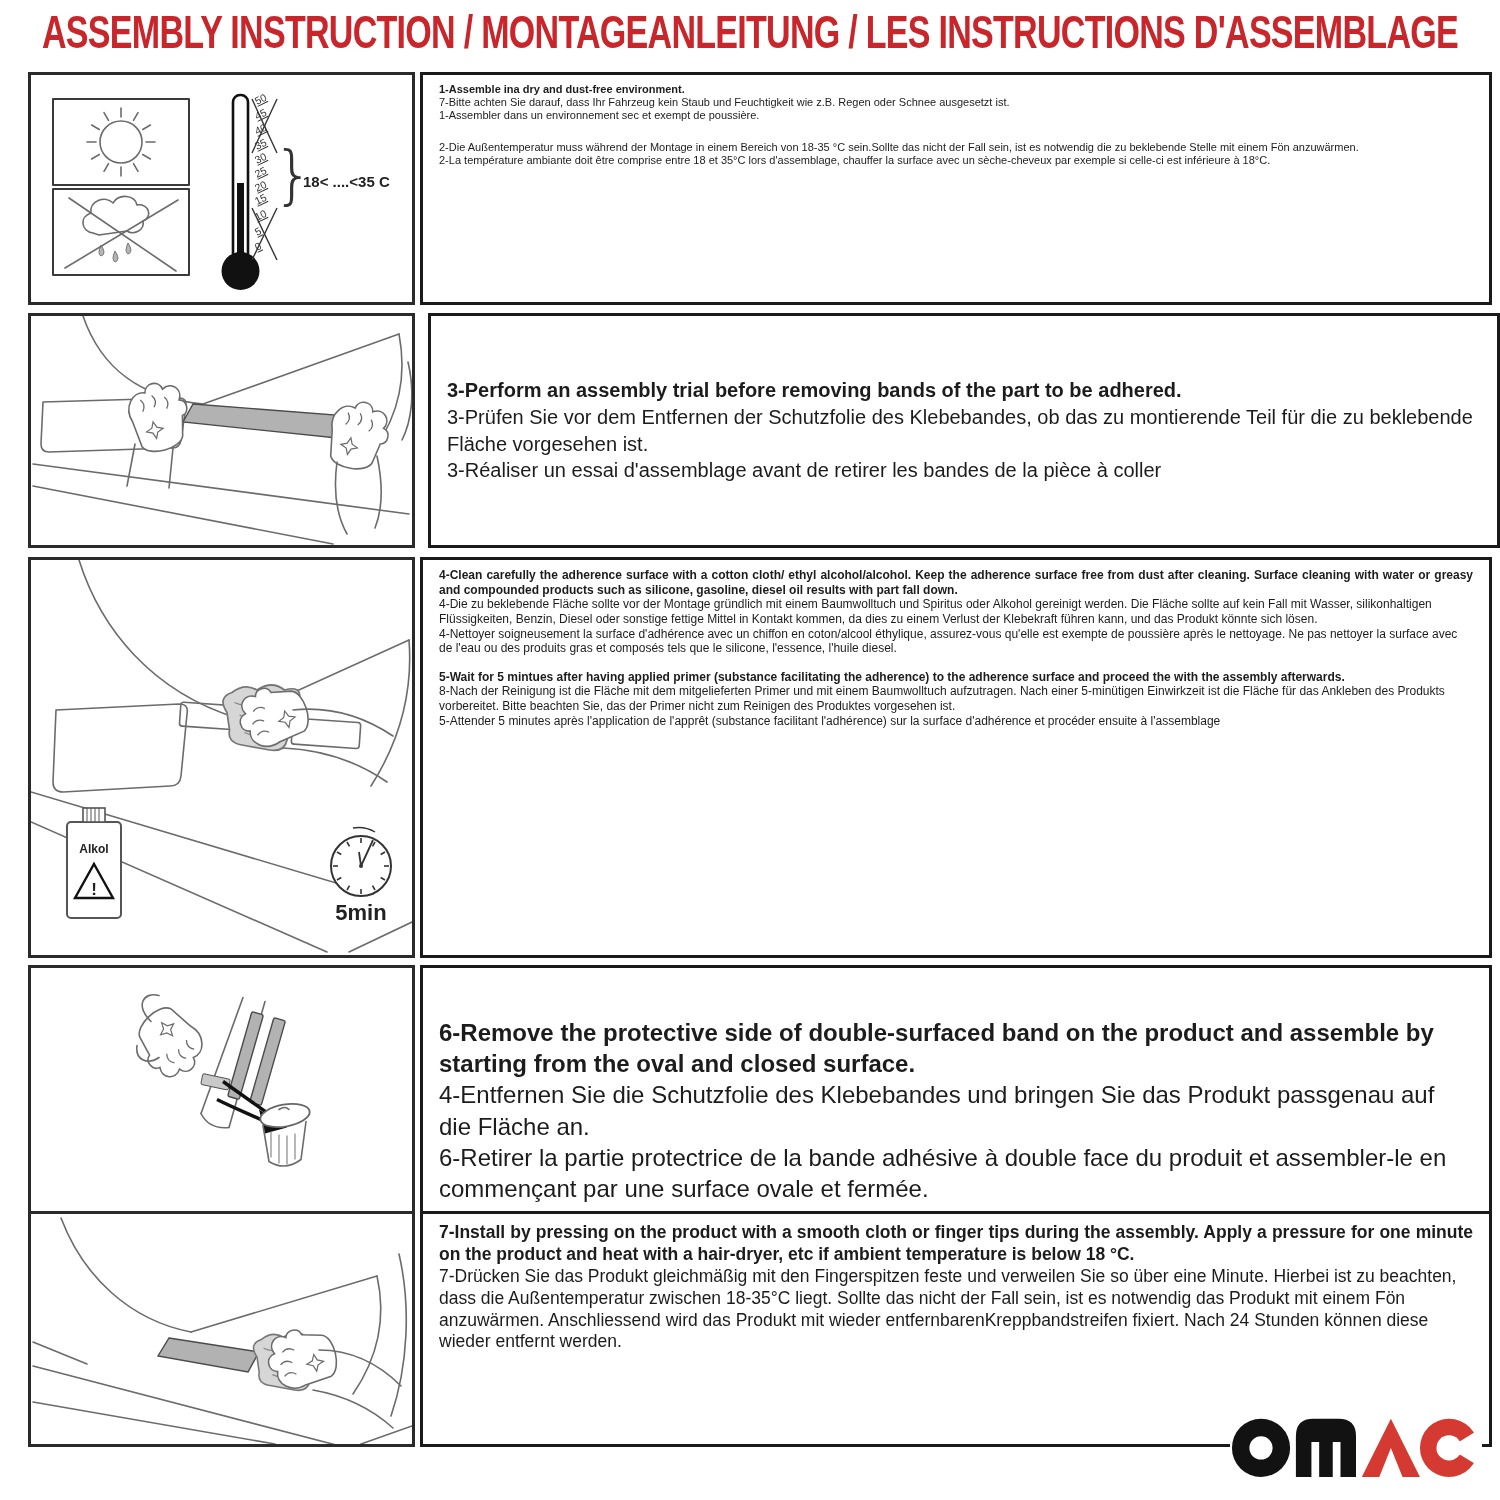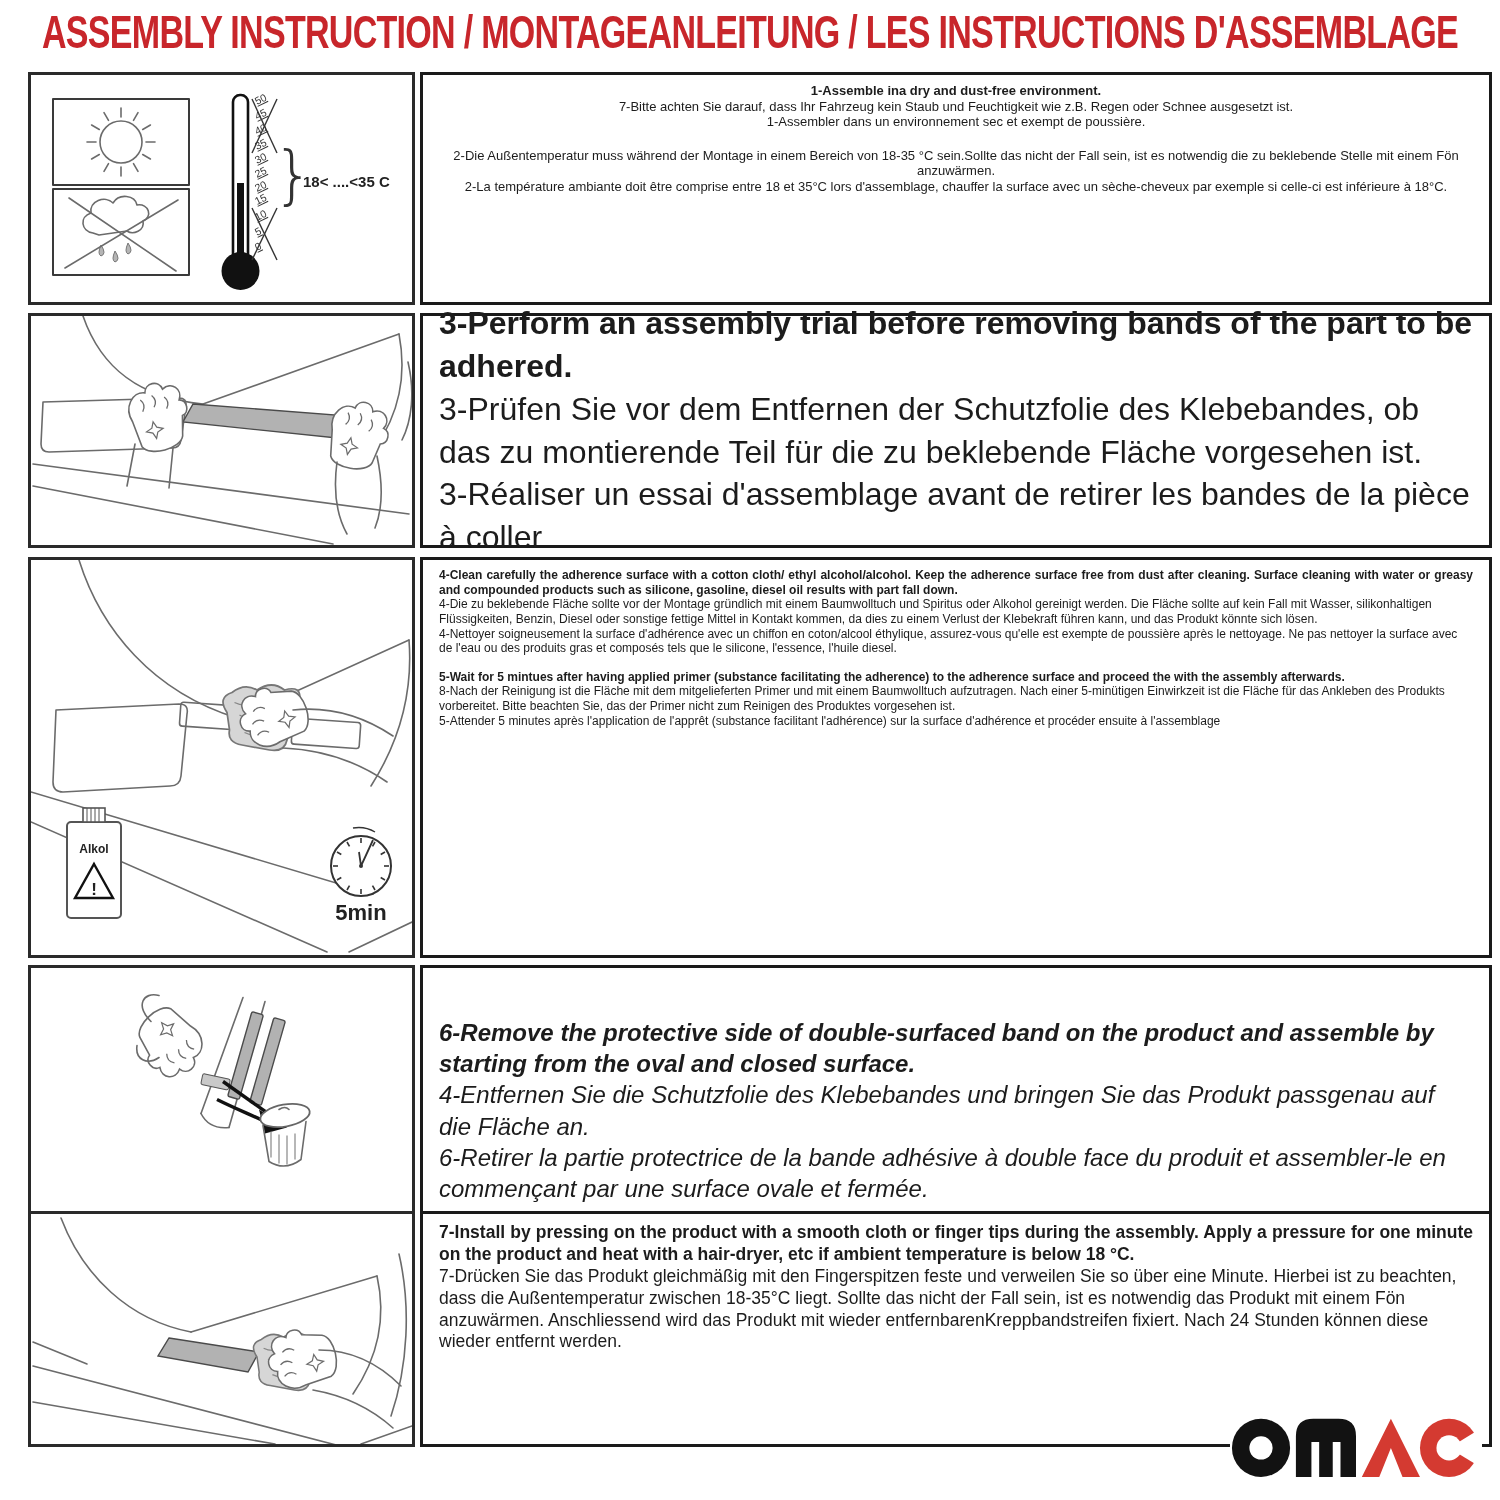--- a/index.html
+++ b/index.html
@@ -4,26 +4,26 @@
 <style>
   html,body{margin:0;padding:0;background:#ffffff;}
   body{width:1500px;height:1500px;position:relative;font-family:"Liberation Sans",sans-serif;color:#1c1c1c;overflow:hidden;}
   .title-wrap{position:absolute;left:42px;top:4px;width:1420px;height:58px;}
   .title-wrap text{font-family:"Liberation Sans",sans-serif;font-weight:700;font-size:46px;fill:#c8262b;letter-spacing:-1px;}
   .ibox{position:absolute;left:28px;width:387px;border:3px solid #2a2a2a;background:#fff;box-sizing:border-box;}
   .tbox{position:absolute;left:420px;width:1072px;border:3px solid #1a1a1a;background:#fff;box-sizing:border-box;padding:8px 16px;}
   .r1{top:72px;height:233px;}
   .r2{top:313px;height:235px;}
   .r3{top:557px;height:401px;}
-  .r4{top:965px;height:291px;font-style:italic;}
+  .r4{top:965px;height:291px;}
   .r5{top:1211px;height:236px;}
   .tbox p{margin:0;}
   .b{font-weight:700;}
-  .t1{font-size:13px;line-height:1.2;text-align:center;}
-  .t2{font-size:32px;line-height:1.34;display:flex;flex-direction:column;justify-content:center;}
+  .t1{font-size:11px;line-height:1.2;}
+  .t2{font-size:20px;line-height:1.34;display:flex;flex-direction:column;justify-content:center;margin-left:8px;}
   .t3{font-size:12px;line-height:1.22;}
   .t4{font-size:24px;line-height:1.3;display:flex;flex-direction:column;justify-content:center;}
   .t5{font-size:17.5px;line-height:1.25;padding-left:16px;}
   .gap{height:18px;}
   .gap3{height:14px;}
   .just{text-align:justify;}
   svg.illus{display:block;width:100%;height:100%;}
   .ln{fill:none;stroke:#6b6b6b;stroke-width:1.6;stroke-linecap:round;stroke-linejoin:round;}
   .lnd{fill:none;stroke:#3a3a3a;stroke-width:2;stroke-linecap:round;stroke-linejoin:round;}
   .gfill{fill:#b2b2b2;stroke:#4a4a4a;stroke-width:1.4;}

